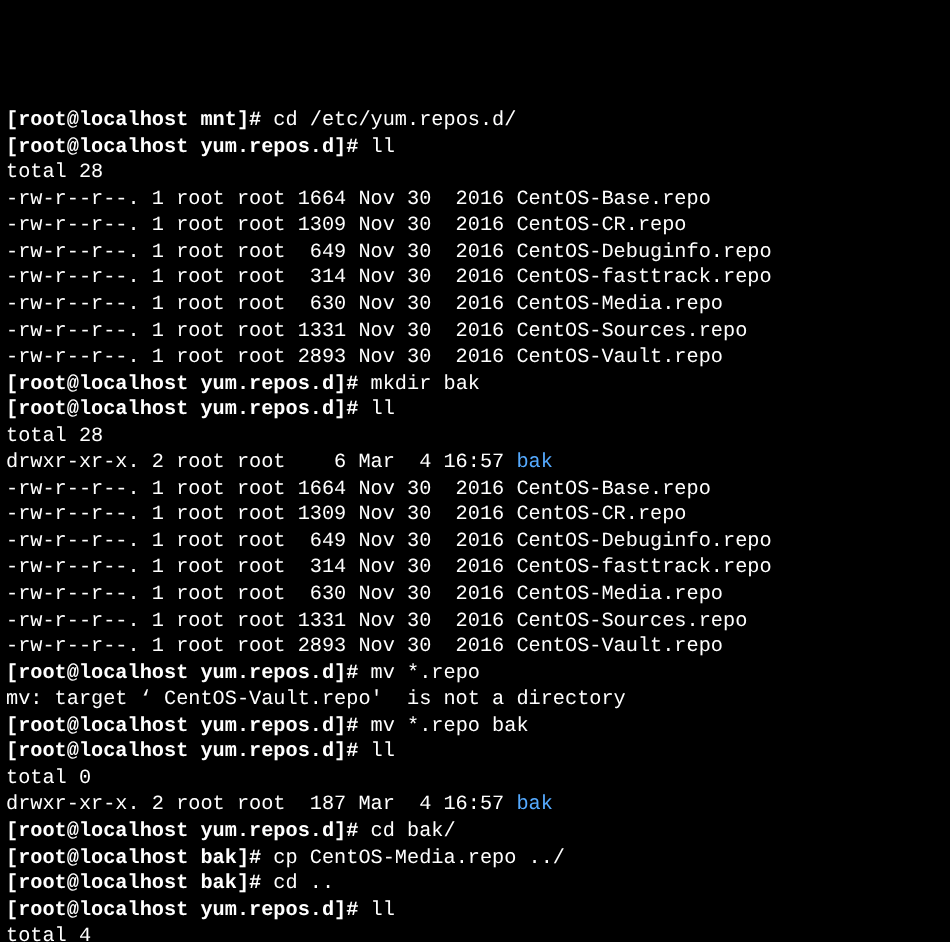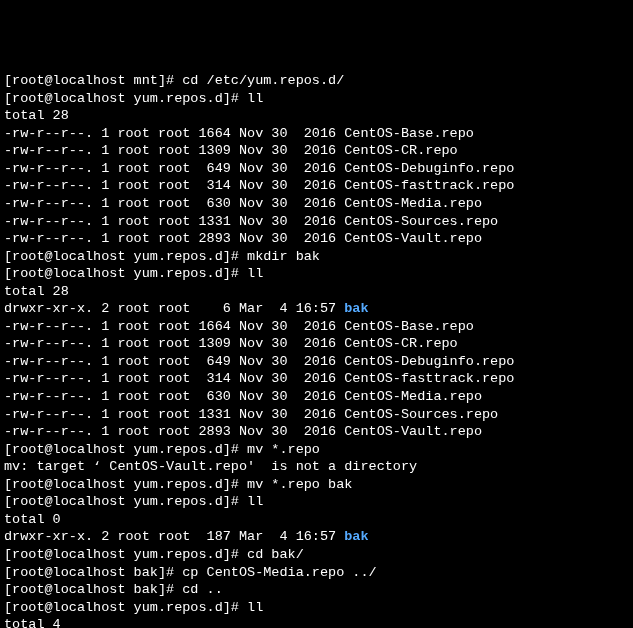--- a/index.html
+++ b/index.html
@@ -9,22 +9,22 @@
       font-family: "Courier New", monospace;
       font-size: 13.5px;
       line-height: 1.3;
       padding: 2px 4px;
       white-space: pre;
       width: 633px;
       height: 628px;
       overflow: hidden;
     }
     .line { display: block; white-space: pre; }
-    .blue { color: #55aaff; font-weight: bold; text-align: center; }
-    .prompt-part { display: inline; }
+    .blue { color: #55aaff; font-weight: normal; text-align: center; }
+    .prompt-part { display: inline; font-weight: bold; }
   </style>
 </head>
 <body>
 
 
 
 <div id="terminal"><span class="line"><span class="prompt-part">[root@localhost mnt]# </span><span>cd /etc/yum.repos.d/</span></span><span class="line"><span class="prompt-part">[root@localhost yum.repos.d]# </span><span>ll</span></span><span class="line">total 28</span><span class="line"><span>-rw-r--r--. 1 root root 1664 Nov 30  2016 </span><span>CentOS-Base.repo</span></span><span class="line"><span>-rw-r--r--. 1 root root 1309 Nov 30  2016 </span><span>CentOS-CR.repo</span></span><span class="line"><span>-rw-r--r--. 1 root root  649 Nov 30  2016 </span><span>CentOS-Debuginfo.repo</span></span><span class="line"><span>-rw-r--r--. 1 root root  314 Nov 30  2016 </span><span>CentOS-fasttrack.repo</span></span><span class="line"><span>-rw-r--r--. 1 root root  630 Nov 30  2016 </span><span>CentOS-Media.repo</span></span><span class="line"><span>-rw-r--r--. 1 root root 1331 Nov 30  2016 </span><span>CentOS-Sources.repo</span></span><span class="line"><span>-rw-r--r--. 1 root root 2893 Nov 30  2016 </span><span>CentOS-Vault.repo</span></span><span class="line"><span class="prompt-part">[root@localhost yum.repos.d]# </span><span>mkdir bak</span></span><span class="line"><span class="prompt-part">[root@localhost yum.repos.d]# </span><span>ll</span></span><span class="line">total 28</span><span class="line"><span>drwxr-xr-x. 2 root root    6 Mar  4 16:57 </span><span class="blue">bak</span></span><span class="line"><span>-rw-r--r--. 1 root root 1664 Nov 30  2016 </span><span>CentOS-Base.repo</span></span><span class="line"><span>-rw-r--r--. 1 root root 1309 Nov 30  2016 </span><span>CentOS-CR.repo</span></span><span class="line"><span>-rw-r--r--. 1 root root  649 Nov 30  2016 </span><span>CentOS-Debuginfo.repo</span></span><span class="line"><span>-rw-r--r--. 1 root root  314 Nov 30  2016 </span><span>CentOS-fasttrack.repo</span></span><span class="line"><span>-rw-r--r--. 1 root root  630 Nov 30  2016 </span><span>CentOS-Media.repo</span></span><span class="line"><span>-rw-r--r--. 1 root root 1331 Nov 30  2016 </span><span>CentOS-Sources.repo</span></span><span class="line"><span>-rw-r--r--. 1 root root 2893 Nov 30  2016 </span><span>CentOS-Vault.repo</span></span><span class="line"><span class="prompt-part">[root@localhost yum.repos.d]# </span><span>mv *.repo</span></span><span class="line">mv: target ‘ CentOS-Vault.repo'  is not a directory</span><span class="line"><span class="prompt-part">[root@localhost yum.repos.d]# </span><span>mv *.repo bak</span></span><span class="line"><span class="prompt-part">[root@localhost yum.repos.d]# </span><span>ll</span></span><span class="line">total 0</span><span class="line"><span>drwxr-xr-x. 2 root root  187 Mar  4 16:57 </span><span class="blue">bak</span></span><span class="line"><span class="prompt-part">[root@localhost yum.repos.d]# </span><span>cd bak/</span></span><span class="line"><span class="prompt-part">[root@localhost bak]# </span><span>cp CentOS-Media.repo ../</span></span><span class="line"><span class="prompt-part">[root@localhost bak]# </span><span>cd ..</span></span><span class="line"><span class="prompt-part">[root@localhost yum.repos.d]# </span><span>ll</span></span><span class="line">total 4</span></div>
 
 
 

